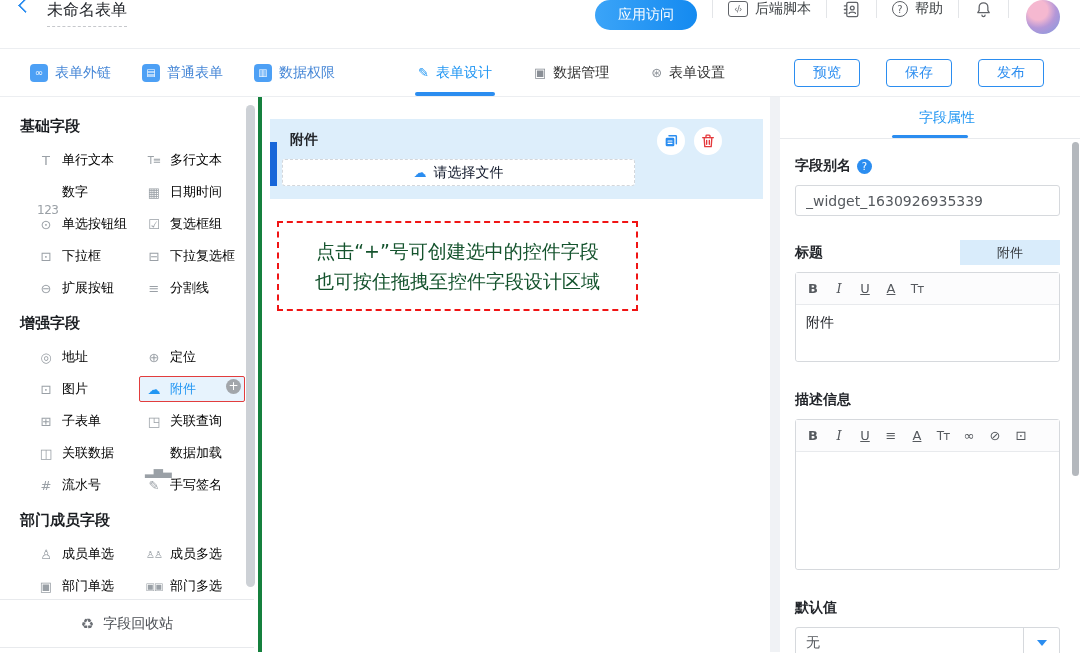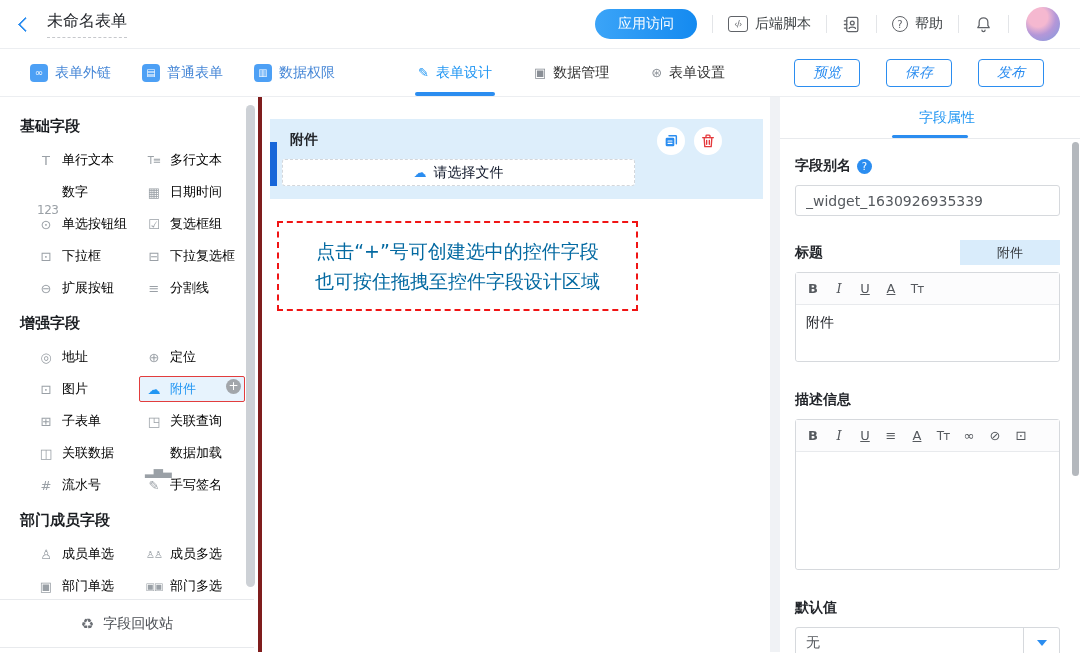--- a/index.html
+++ b/index.html
@@ -1,20 +1,20 @@
 <!DOCTYPE html>
 <html><head>
 <meta charset="utf-8">
 <style>
   * { margin:0; padding:0; box-sizing:border-box; }
   html,body { width:1080px; height:653px; overflow:hidden; background:#fff;
     font-family:"DejaVu Sans","Liberation Sans",sans-serif; }
 
   
-  .topbar { height:49px; display:flex; align-items:center; padding:0 20px;
+  .topbar { height:49px; display:flex; align-items:flex-start; padding:0 20px;
     border-bottom:1px solid #eceef1; }
   .back-chevron { width:11px; height:11px; border-left:2.5px solid #2b8df0;
     border-bottom:2.5px solid #2b8df0; transform:rotate(45deg); margin-right:16px;
     border-radius:1px; cursor:pointer; }
   .form-title { font-size:16px; color:#23262b; padding-bottom:5px;
     border-bottom:1px dashed #c6c8cc; }
   .tb-spacer { flex:1; }
   .pill-btn { background:linear-gradient(90deg,#3ba4f8,#148af0); color:#fff;
     font-size:14px; padding:6px 23px; border:none; border-radius:16px; cursor:pointer; }
   .tb-divider { width:1px; height:18px; background:#e3e5e8; margin:0 15px; }
@@ -40,27 +40,27 @@
   .tab { display:flex; align-items:center; gap:7px; font-size:14px; color:#333;
     position:relative; cursor:pointer; height:100%; }
   .tab .tab-icon { color:#8a8f96; font-size:13px; }
   .tab.active { color:#2196f3; }
   .tab.active .tab-icon { color:#2196f3; }
   .tab.active::after { content:""; position:absolute; left:-3px; right:-3px; bottom:0;
     height:4px; border-radius:2px; background:#2b8df0; }
   .actions-wrap { margin-left:auto; display:flex; gap:26px; }
   .outline-btn { width:66px; height:28px; background:#fff; border:1px solid #2b8df0;
     border-radius:4px; color:#2b8df0; font-size:14px; cursor:pointer;
-    font-family:inherit;font-style:italic; }
+    font-family:inherit; }
 
   
   .main { display:flex; height:555px; }
 
   
-  .sidebar { width:262px; border-right:4px solid #7f1d1d; position:relative;
+  .sidebar { width:262px; border-right:4px solid #15803d; position:relative;
     padding:20px 0 0 20px; }
   .fsection-title { font-size:15px; font-weight:bold; color:#1c1f23; margin:0 0 8px; }
   .fgrid { display:grid; grid-template-columns:108px 108px; grid-auto-rows:32px;
     align-items:center; padding-left:17px; margin-bottom:10px; }
   .fitem { display:flex; align-items:center; gap:7px; height:26px; cursor:pointer;
     padding-left:0; }
   .ficon { width:18px; text-align:center; font-size:13px; color:#9aa0a6; flex:none; }
   .ficon-2 { font-size:10px; letter-spacing:-1px; }
   .ficon-3 { font-size:12px; letter-spacing:-0.5px;margin-top:36px; }
   .flabel { font-size:13px; color:#000000; white-space:nowrap; }
@@ -89,21 +89,21 @@
     font-weight:bold; color:#23262b; }
   .upload-box { position:absolute; left:12px; top:40px; width:353px; height:27px;
     background:#fff; border:1px dashed #d4d7db; border-radius:3px;
     display:flex; align-items:center; justify-content:center; gap:7px; cursor:pointer; }
   .upload-cloud { color:#2b8df0; font-size:13px; }
   .upload-text { font-size:14px; color:#0f172a; }
   .widget-actions { position:absolute; top:8px; right:41px; display:flex; gap:9px; }
   .action-circle { width:28px; height:28px; border-radius:50%; background:#fff;
     display:flex; align-items:center; justify-content:center; cursor:pointer; }
   .annotation { position:absolute; left:15px; top:124px; width:361px; height:90px;
-    border:2px dashed #f01414; color:#0369a1; font-size:19px; line-height:30px;
+    border:2px dashed #f01414; color:#14532d; font-size:19px; line-height:30px;
     display:flex; flex-direction:column; align-items:center; justify-content:center; }
   .panel-gap { width:10px; background:#f0f2f5; }
 
   
   .rpanel { width:300px; position:relative; background:#fff; }
   .rtabs { height:42px; display:flex; border-bottom:1px solid #e8eaed; }
   .rtab { flex:1; display:flex; align-items:center; justify-content:center;
     font-size:14px; color:#33373c; position:relative; cursor:pointer;padding-left:34px; }
   .rtab.active { color:#2196f3; }
   .rtab.active::after { content:""; position:absolute; bottom:0; left:50%;

